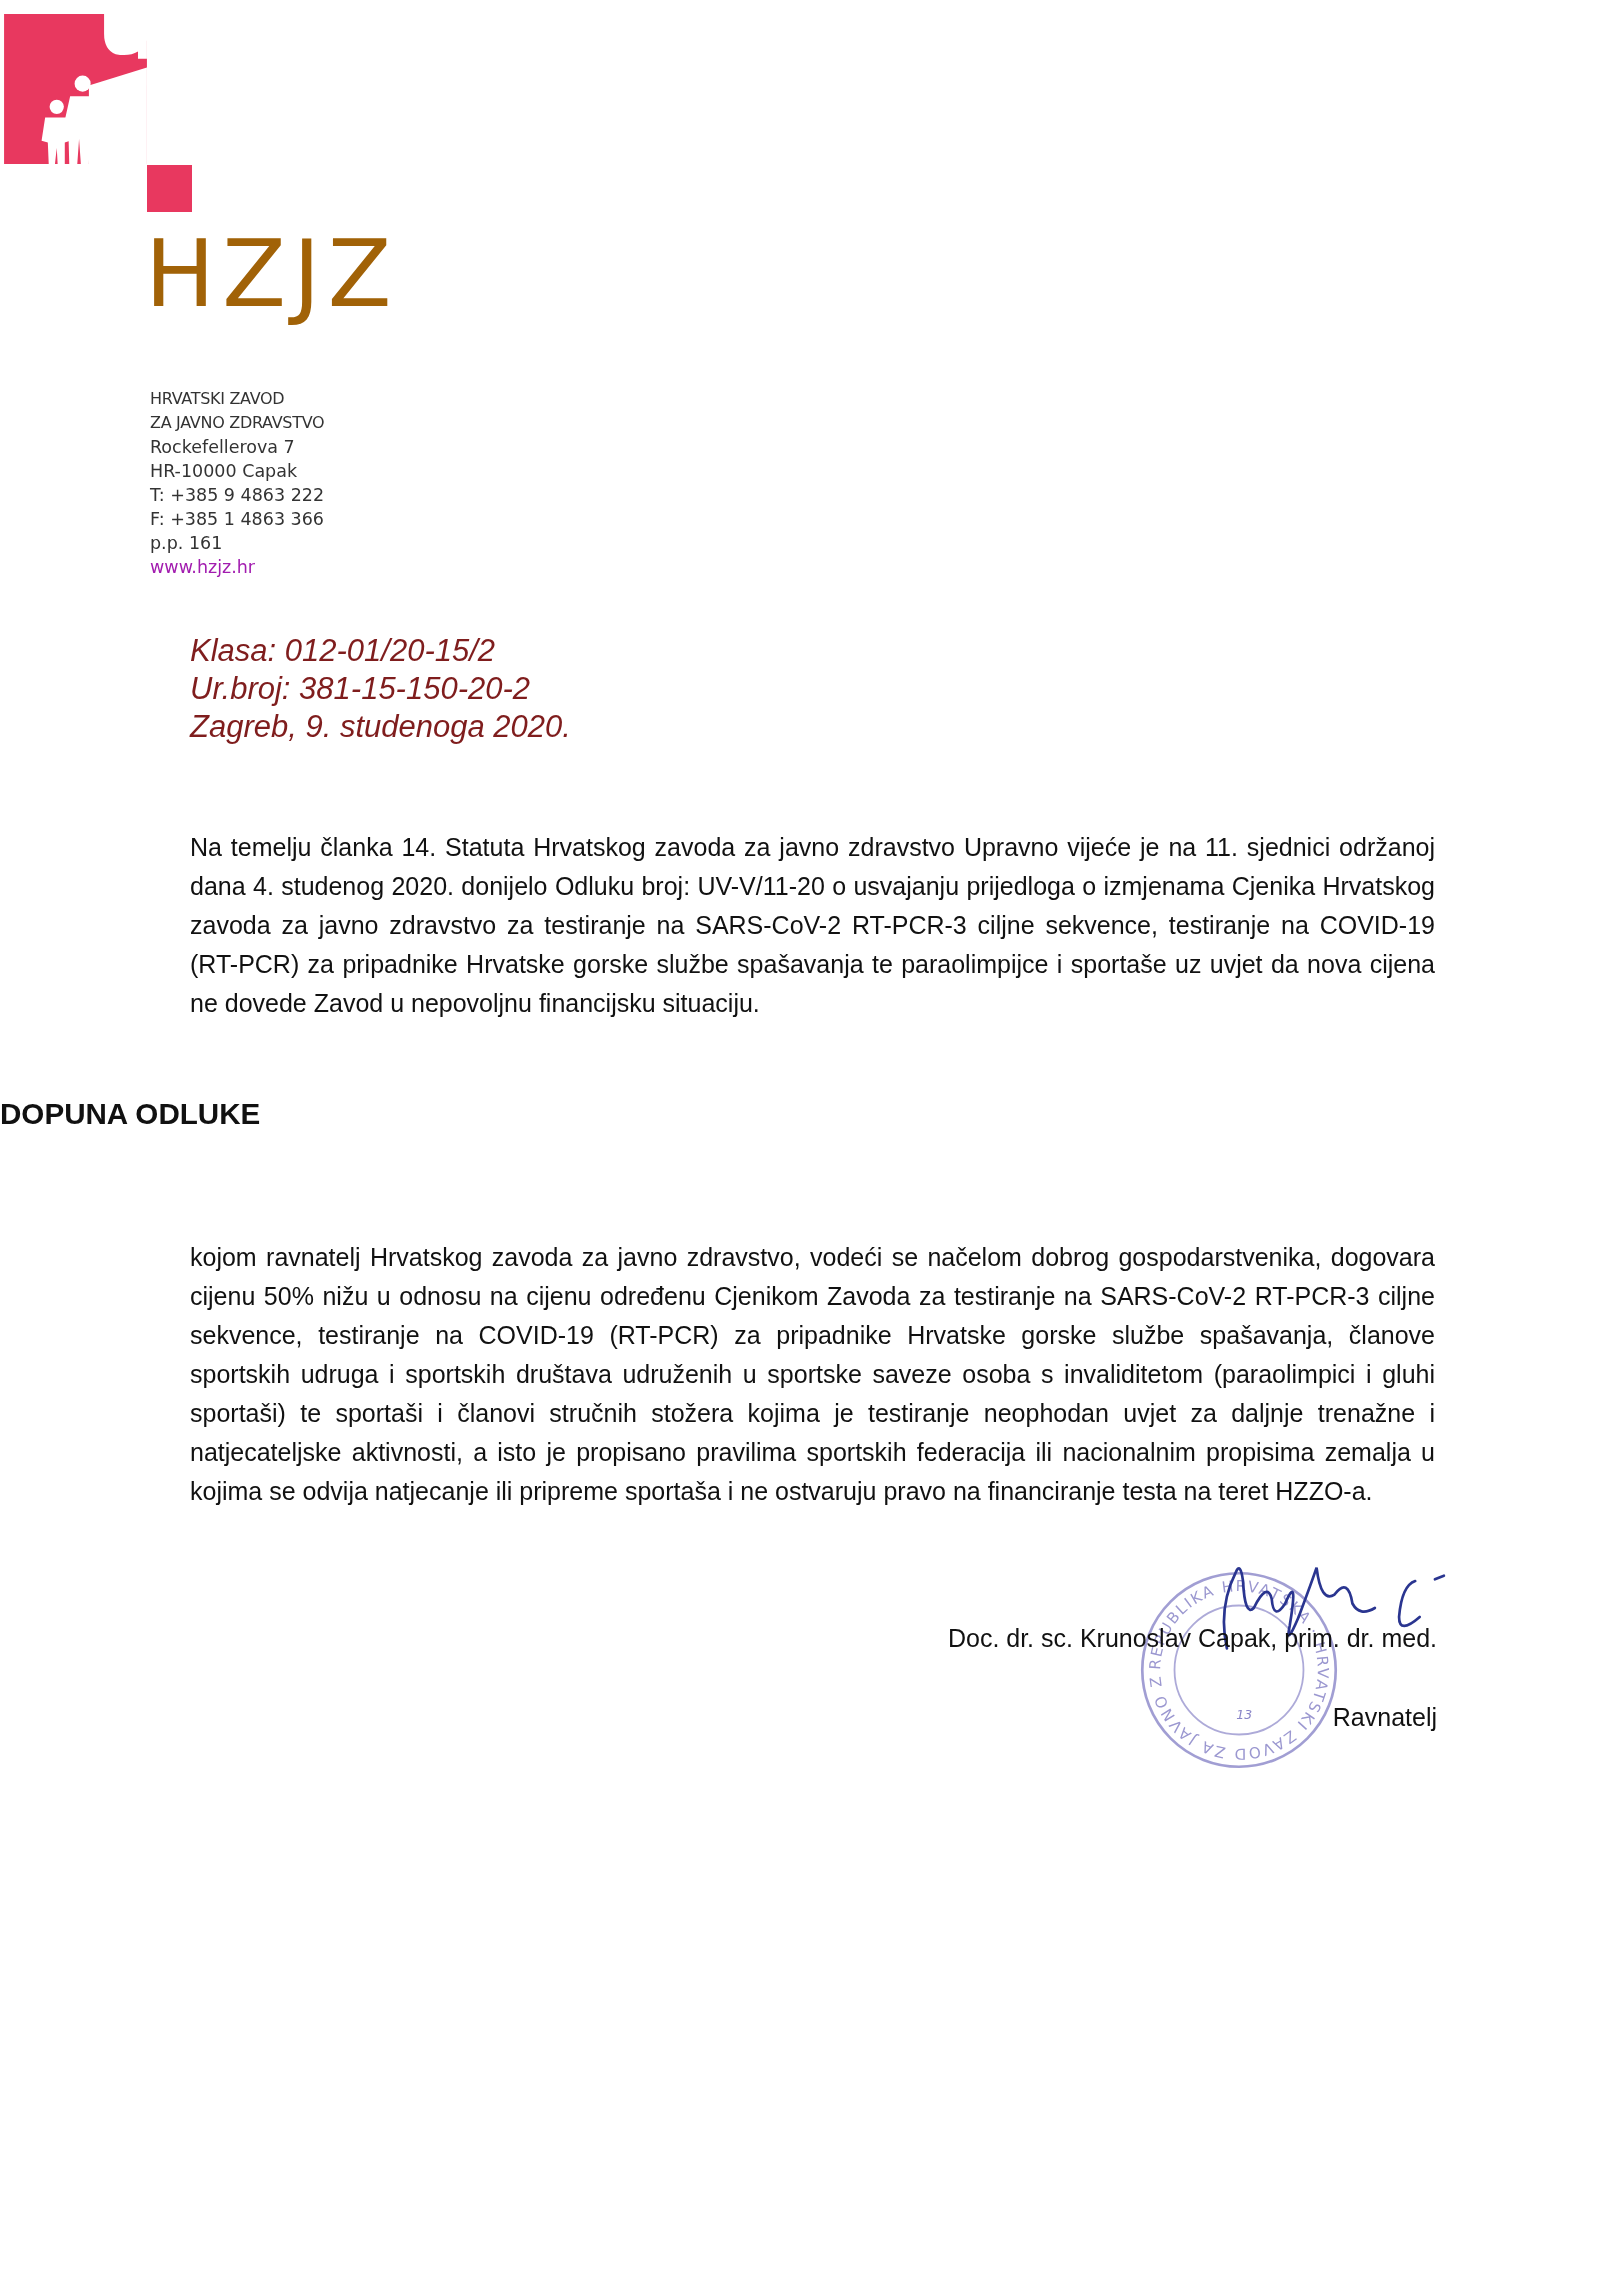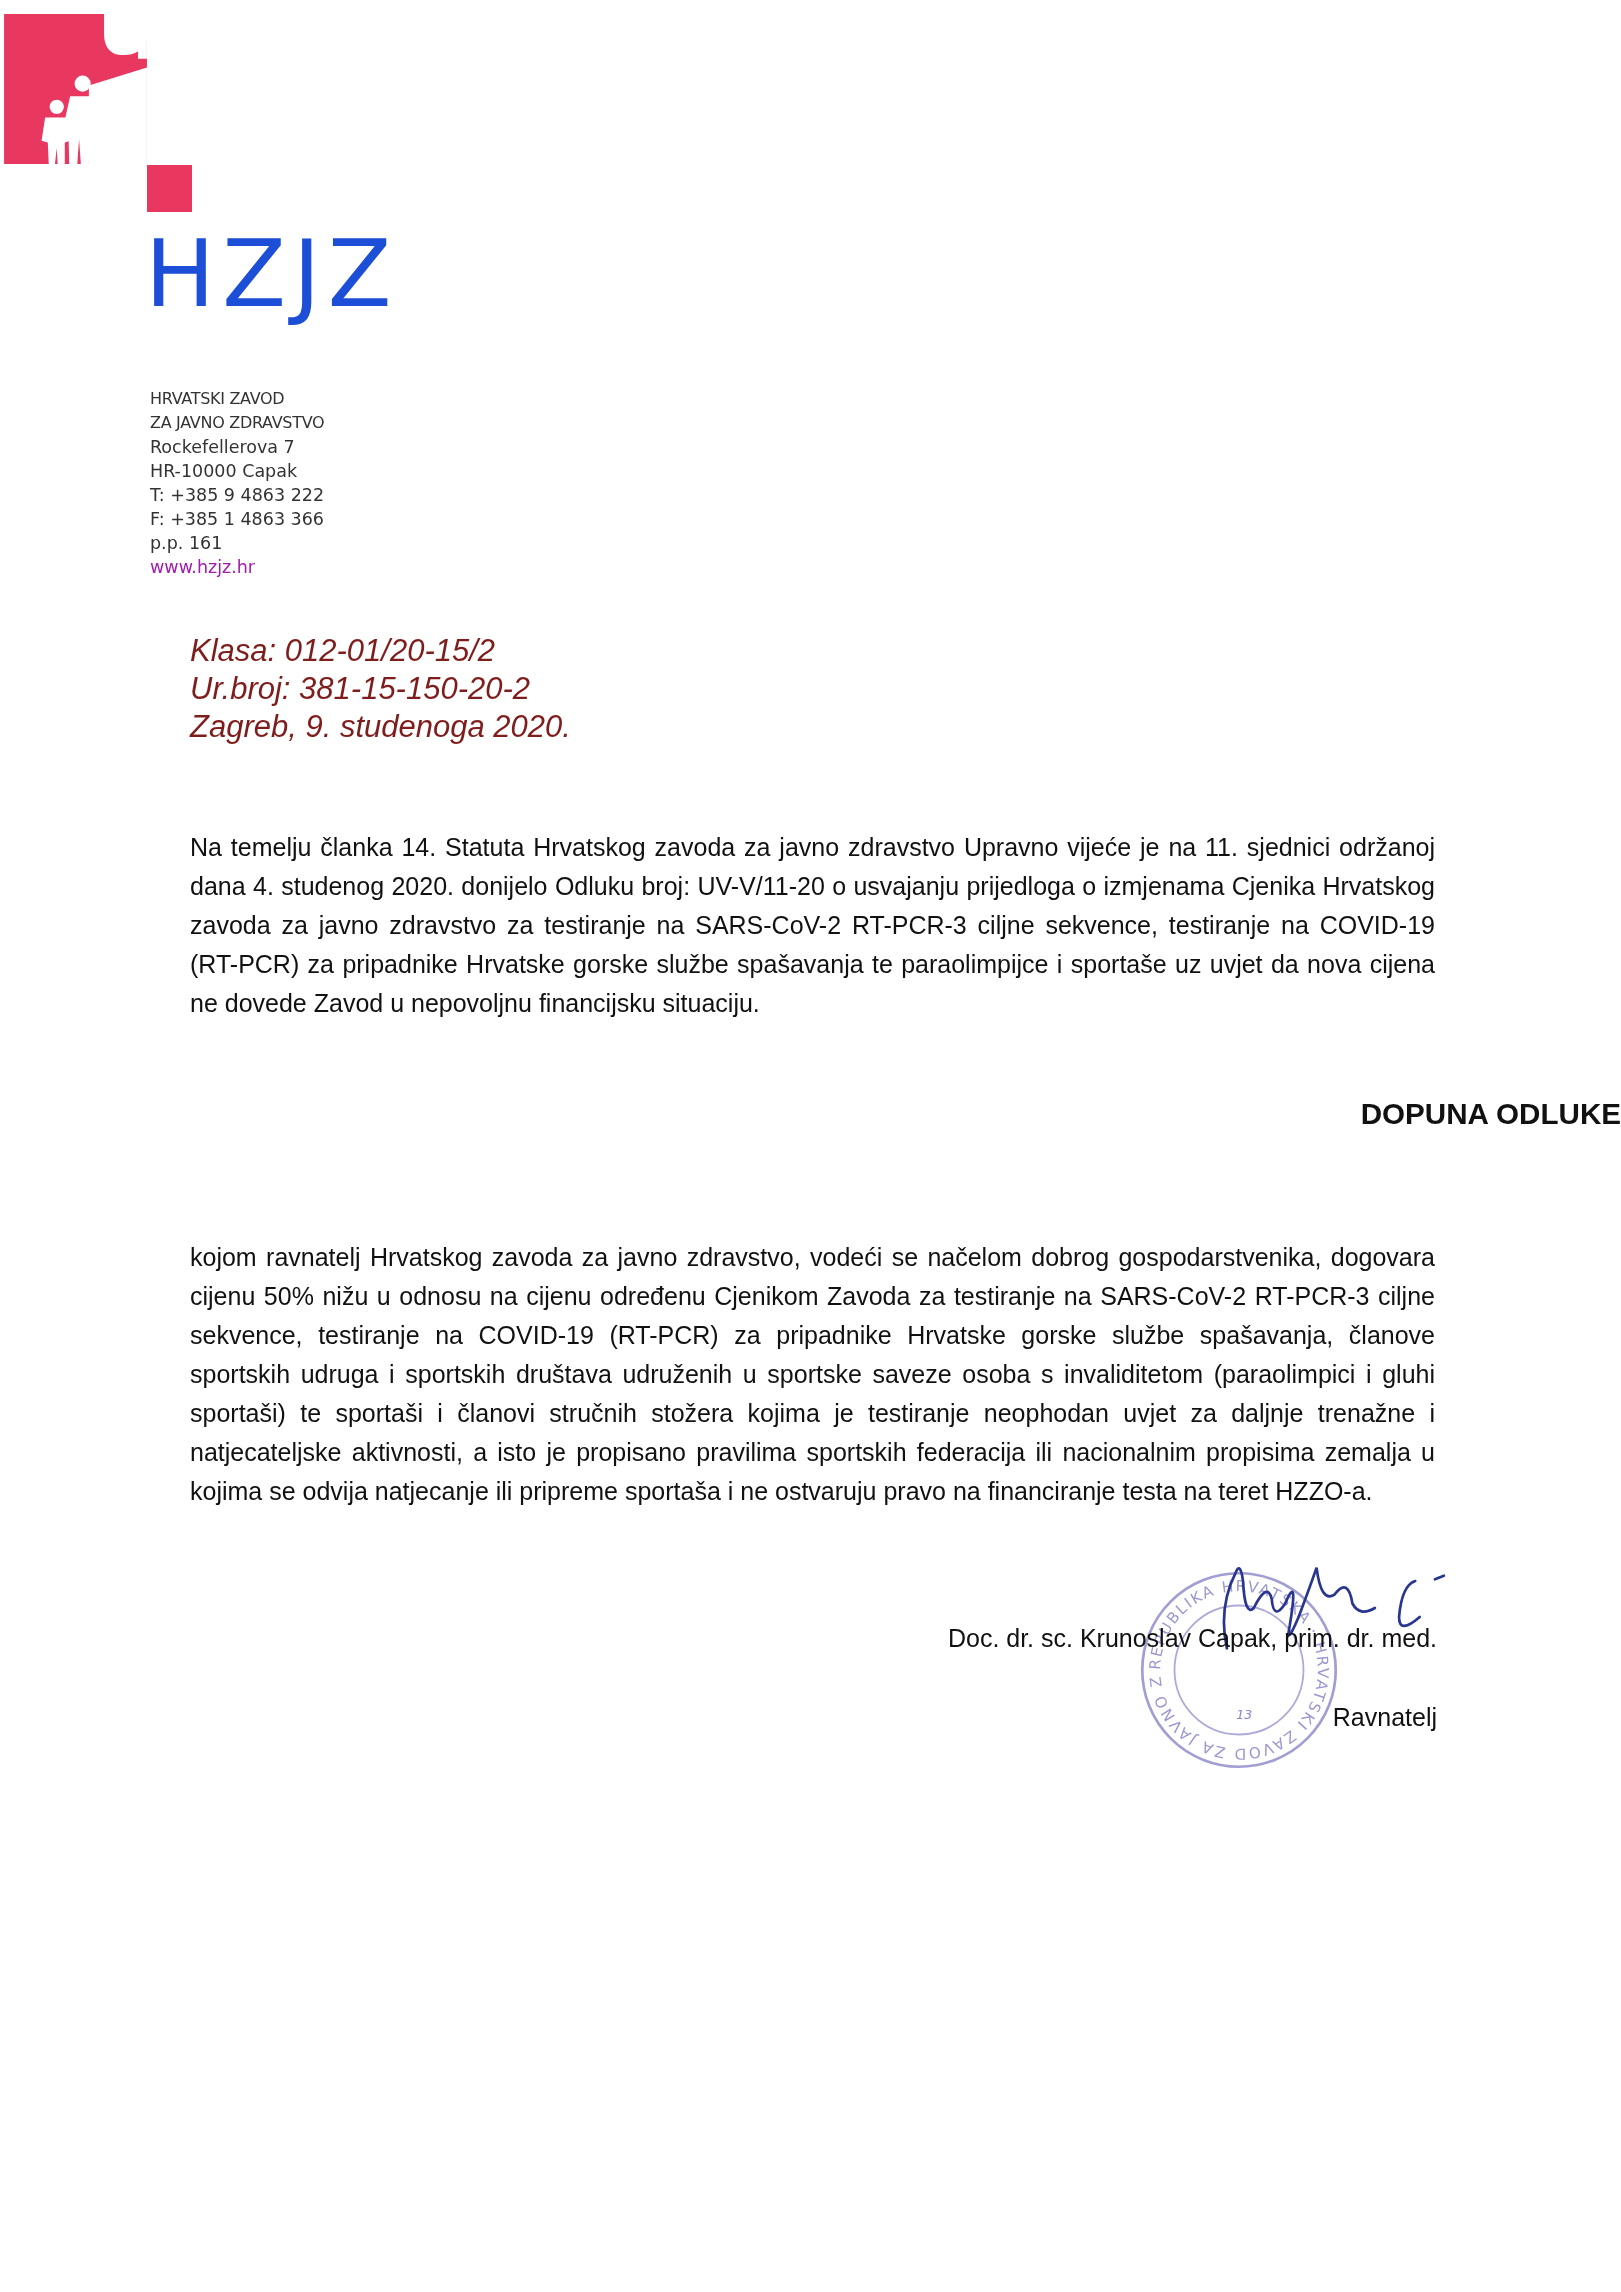--- a/index.html
+++ b/index.html
@@ -1,31 +1,31 @@
 <!DOCTYPE html>
 <html style="font-size:14.3px"><head>
 <meta charset="utf-8">
 <style>
   html, body { margin: 0; padding: 0; background: #ffffff; }
   body { width: 1621px; height: 2293px; position: relative; overflow: hidden;
          font-family: "Liberation Sans", "DejaVu Sans", sans-serif; color: #111; }
   .logo-block { position: absolute; left: 3.6px; top: 14.3px; width: 143px; height: 150px; }
   .logo-square { position: absolute; left: 147px; top: 165px; width: 45px; height: 47px; }
   .logo-text { position: absolute; left: 145px; top: 228px; font-size: 93px; letter-spacing: 7.2px;
-               color: #1d4ed8; font-weight: 400; line-height: 1; font-family: "DejaVu Sans", sans-serif; }
+               color: #a16207; font-weight: 400; line-height: 1; font-family: "DejaVu Sans", sans-serif; }
   .address { position: absolute; left: 150px; top: 387px; font-size: 17.5px; line-height: 24px; color: #333;
              font-family: "DejaVu Sans", sans-serif; }
   .address .upper { font-size: 16px; letter-spacing: -0.3px; }
   .address .web { color: #a21caf; }
   .refs { position: absolute; left: 190px; top: 632px; font-size: 31px; line-height: 38px; color: #7f1d1d; font-style: italic; }
   .para { position: absolute; left: 190px; width: 1245px; font-size: 25px; line-height: 39px;
           text-align: justify; color: #111; font-family: "Liberation Sans", sans-serif; margin-top: 17px; }
   .para1 { top: 811px; }
   .para2 { top: 1221px; }
-  .heading { position: absolute; left: 0; width: 1621px; top: 1097px; text-align: right;
+  .heading { position: absolute; left: 0; width: 1621px; top: 1097px; text-align: left;
              font-size: 29.6px; font-weight: bold; color: #111; }
   .signer { position: absolute; right: 184px; top: 1624px; font-size: 25px; color: #111; }
   .role { position: absolute; right: 184px; top: 1703px; font-size: 25px; color: #111; }
   .stamp { position: absolute; left: 1136px; top: 1567px; width: 206px; height: 206px; }
   .signature { position: absolute; left: 1200px; top: 1554px; width: 269px; height: 99px; }
 </style>
 </head>
 <body>
 
 <svg class="logo-block" viewBox="0 0 160 168">

